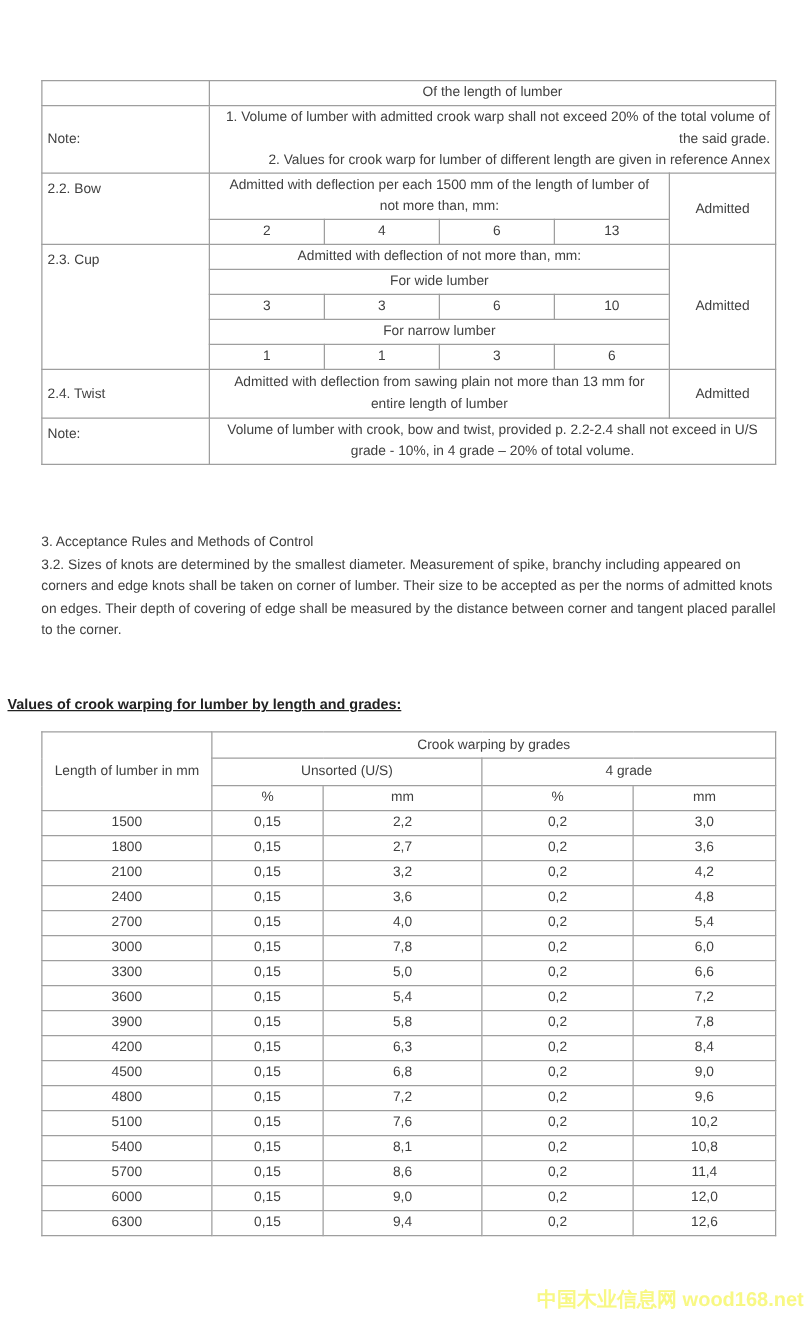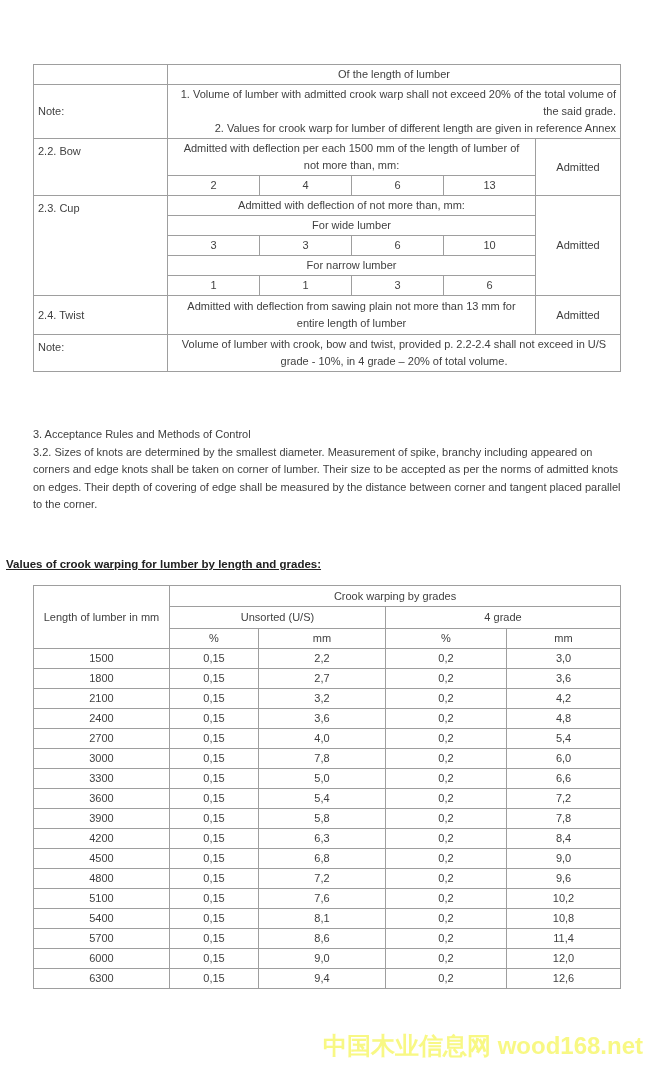--- a/index.html
+++ b/index.html
@@ -42,21 +42,21 @@
     text-decoration:underline;
   }
   
   #crook-table{position:absolute;left:33px;top:585px;width:587px;}
   #crook-table td{text-align:center;height:20px;}
   #crook-table tr.hr1 td{height:21px;}
   #crook-table tr.hr2 td{height:22px;}
   
   #watermark{
     position:absolute;right:5px;top:1030px;
-    font-size:24px;font-weight:bold;
+    font-size:16px;font-weight:bold;
     color:#f8f884;
     white-space:nowrap;
   }
 </style>
 </head>
 <body>
 
 <div>
 
   <table id="spec-table">

